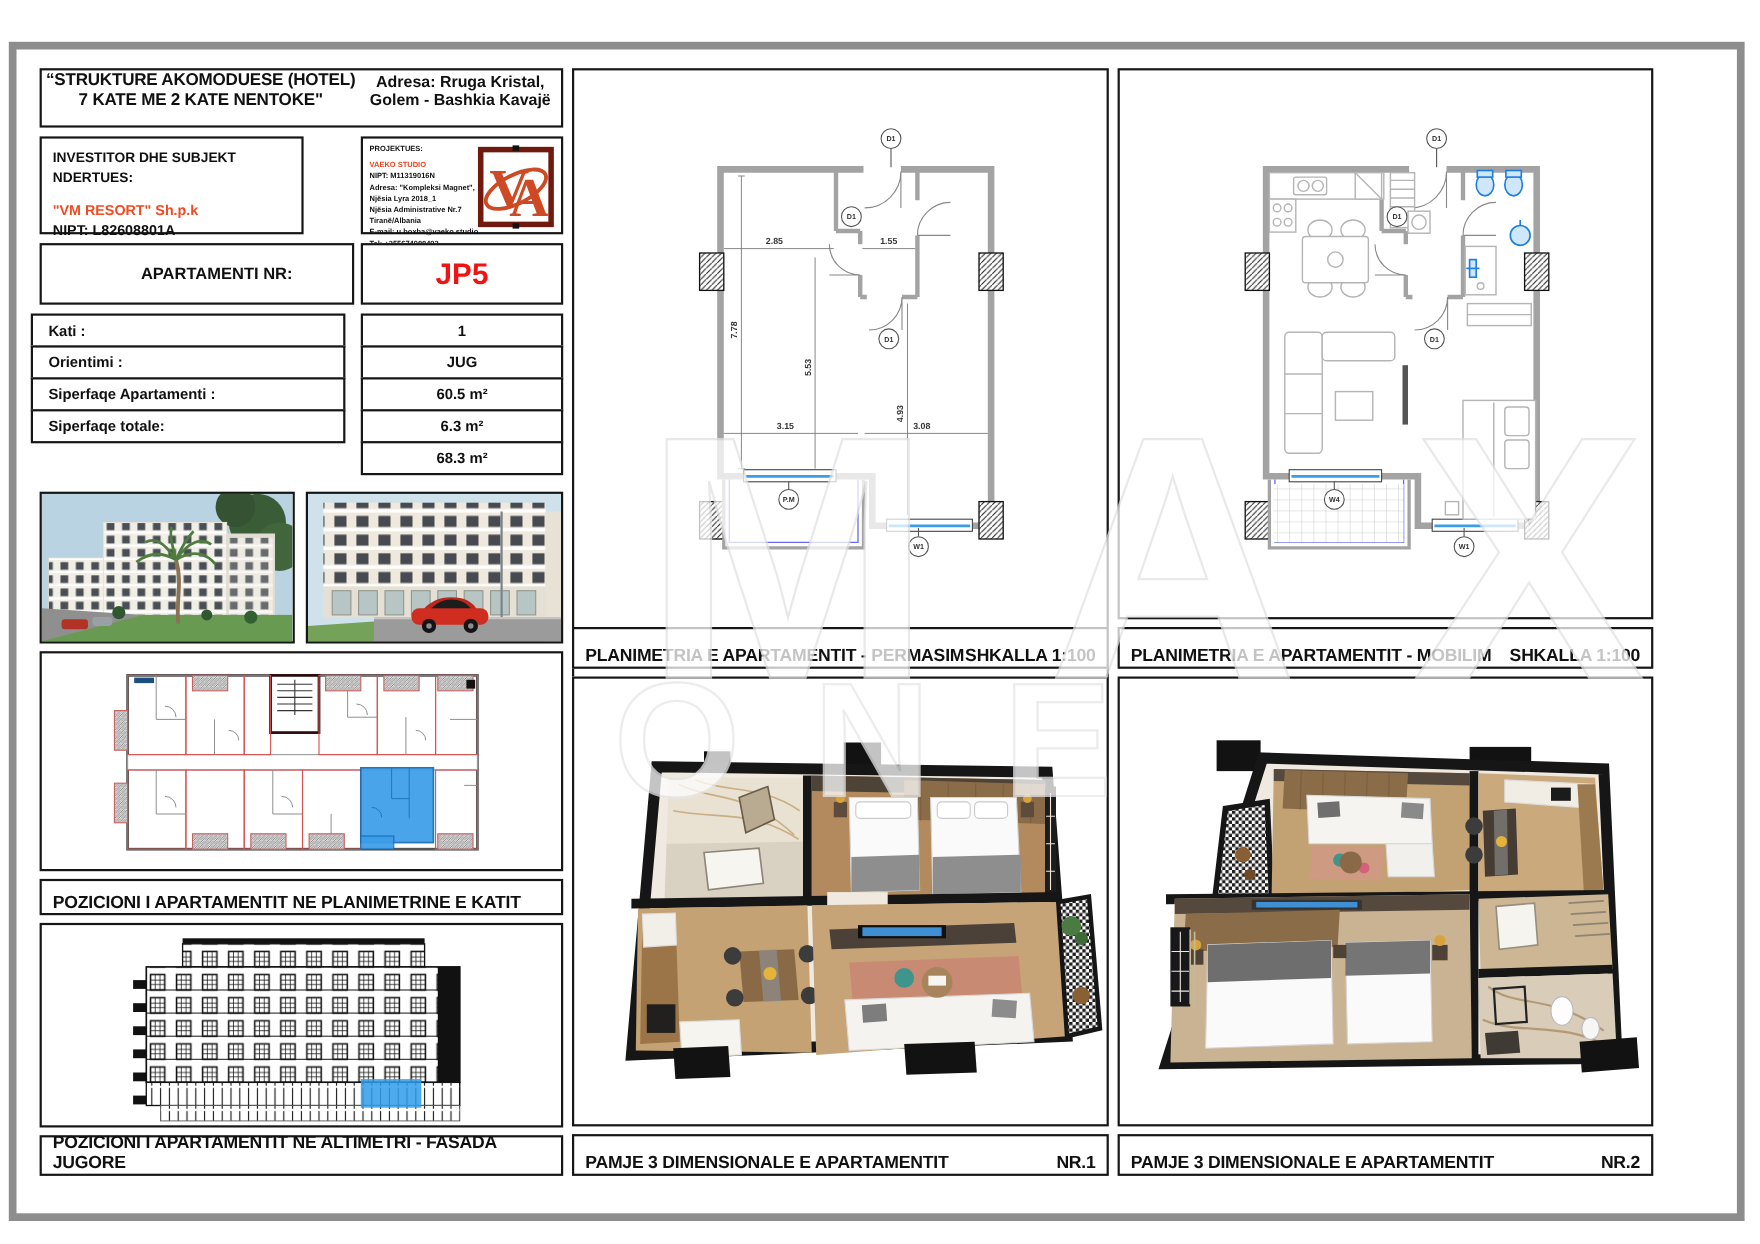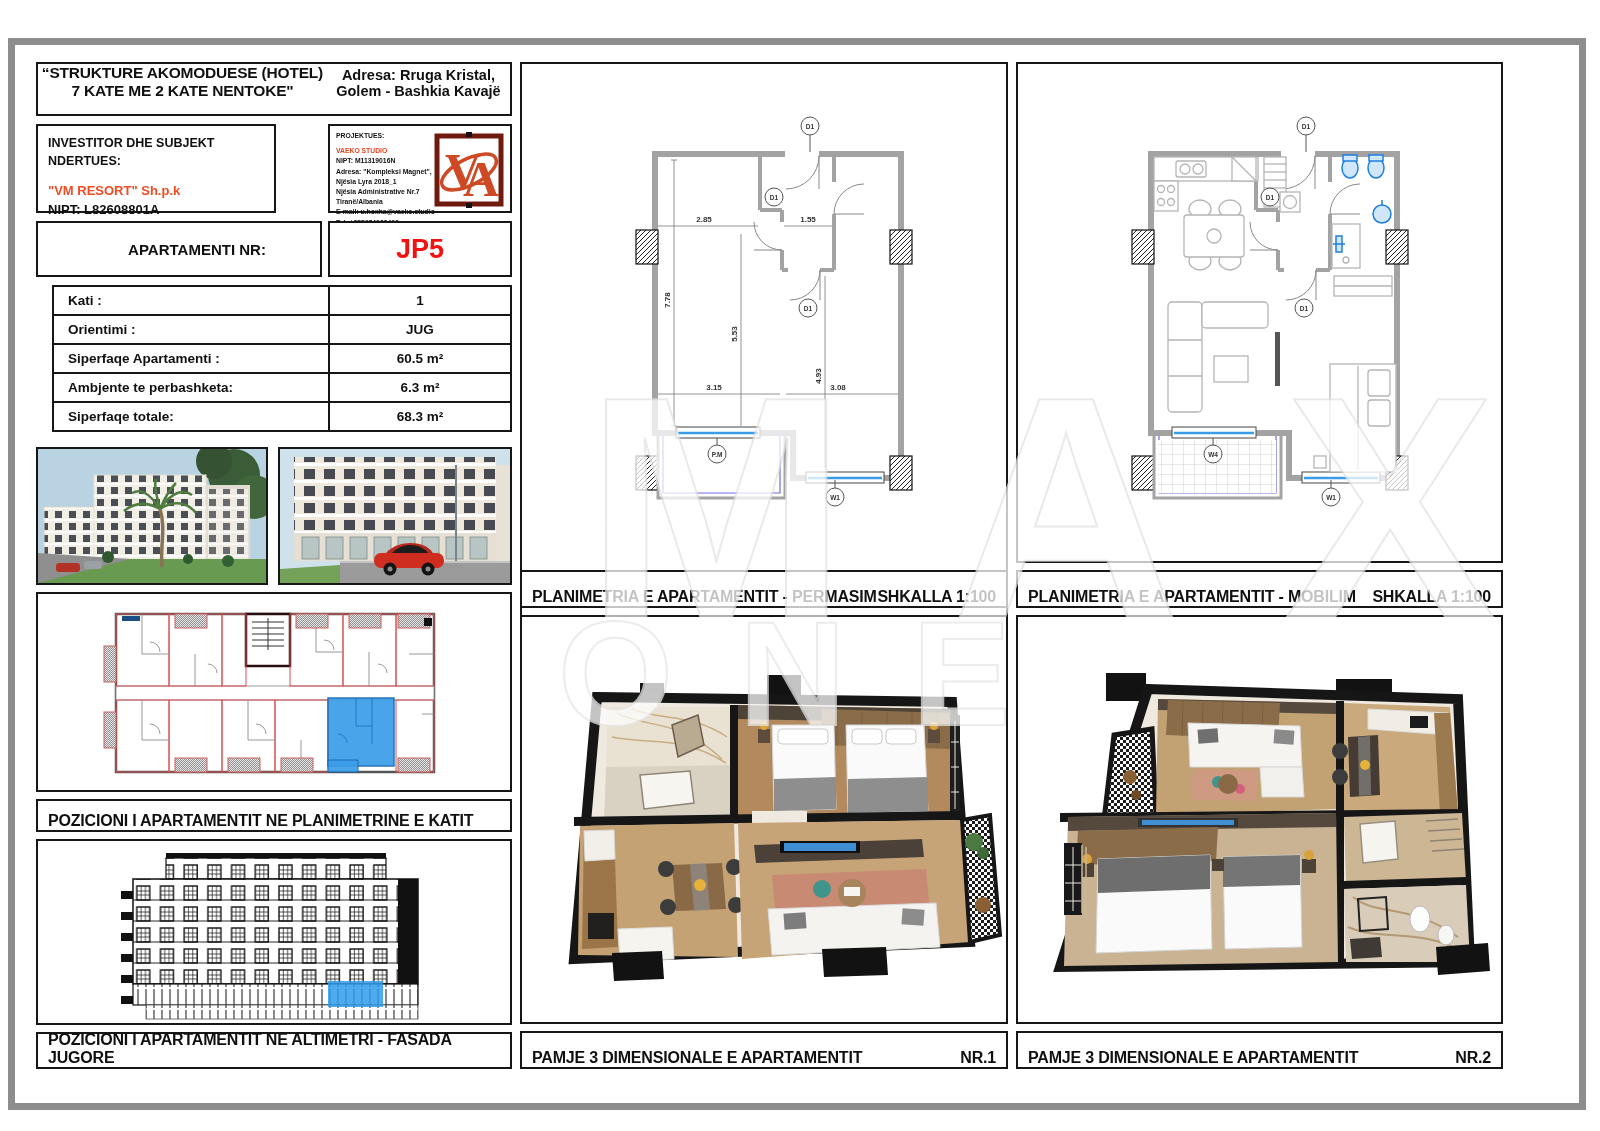--- a/index.html
+++ b/index.html
@@ -71,32 +71,29 @@
   </svg>
 </div>
 
 <div class="abs box aptlbl" style="left:36px;top:221px;width:286px;height:56px;justify-content:center;">
   <span>APARTAMENTI NR:</span>
 </div>
 <div class="abs box aptnum" style="left:328px;top:221px;width:184px;height:56px;">
   <span>JP5</span>
 </div>
 
-<div class="abs tbl lbls" style="left:52px;top:285px;width:286px;">
+<div class="abs tbl lbls" style="left:28px;top:285px;width:286px;">
   <div class="row">
       <span>Kati :</span>
     </div>
   <div class="row">
       <span>Orientimi :</span>
     </div>
   <div class="row">
       <span>Siperfaqe Apartamenti :</span>
-    </div>
-  <div class="row">
-      <span>Ambjente te perbashketa:</span>
     </div>
   <div class="row">
       <span>Siperfaqe totale:</span>
     </div>
 </div>
 
 <div class="abs tbl vals" style="left:328px;top:285px;width:184px;">
   <div class="row">
       <span>1</span>
     </div>

